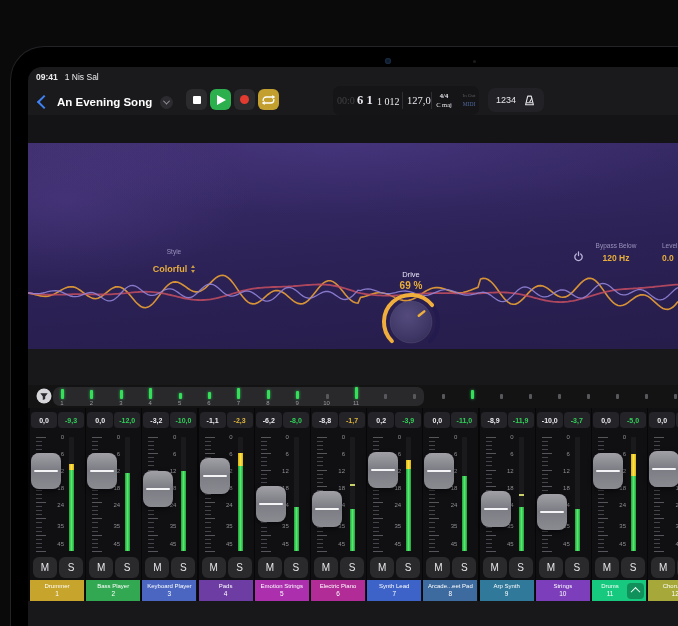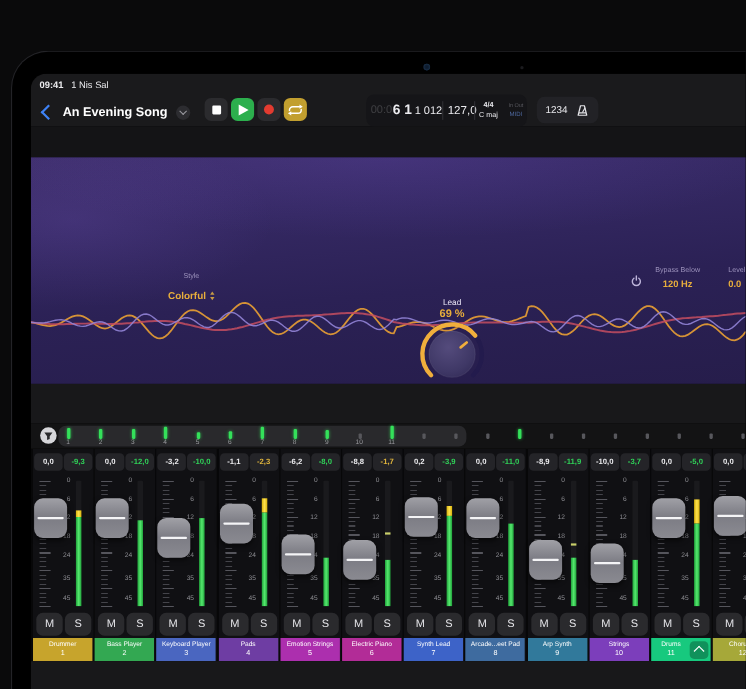--- a/index.html
+++ b/index.html
@@ -21,21 +21,21 @@
   .tchev{width:13px;height:13px;border-radius:50%;background:#2C2C30;display:flex;align-items:center;justify-content:center;}
   .chev-down{width:4px;height:4px;border-left:1.5px solid #98989E;border-bottom:1.5px solid #98989E;transform:rotate(-45deg) translate(1px,-1px);}
   .transport{left:158px;top:22px;display:flex;gap:3px;}
   .tbtn{width:21px;height:21px;border-radius:6px;background:#2B2B2E;display:flex;align-items:center;justify-content:center;}
   .tbtn.play{background:#2CAF4D;}
   .tbtn.cycle{background:#C29F2F;}
   .stop-sq{width:8px;height:8px;background:#fff;border-radius:1px;}
   .play-tri{width:0;height:0;border-left:9px solid #fff;border-top:5.5px solid transparent;border-bottom:5.5px solid transparent;margin-left:2px;}
   .rec-dot{width:9px;height:9px;border-radius:50%;background:#E33B30;}
   .lcd{left:305px;top:19px;width:146px;height:29px;background:#151518;border-radius:7px;}
-  .lcd span{position:absolute;color:#ECECF0;}
+  .lcd span{position:absolute;color:#ECECF0;font-family:Liberation Serif, serif;}
   .lcd .ghost{left:4px;top:9px;font-size:10px;opacity:.18;}
   .lcd .bar{left:24px;top:7px;font-size:12.5px;font-weight:bold;}
   .lcd .tick{left:44px;top:10px;font-size:10px;}
   .lcd .sep{position:absolute;width:1px;top:6px;height:17px;background:#2E2E34;}
   .lcd .tempo{left:74px;top:9px;font-size:10.5px;}
   .lcd .sig1{left:101px;top:6px;width:20px;text-align:center;font-size:6.5px;font-weight:bold;}
   .lcd .sig2{left:101px;top:15px;width:20px;text-align:center;font-size:6.5px;}
   .lcd .io{left:126px;top:7px;width:20px;text-align:center;font-size:5px;color:#8a8a92;opacity:.55;}
   .lcd .midi{left:126px;top:15px;width:20px;text-align:center;font-size:5.5px;color:#5F82C9;opacity:.75;}
   .count-pill{left:460px;top:21px;width:56px;height:24px;background:#222226;border-radius:7px;display:flex;align-items:center;justify-content:space-between;padding:0 8px;box-sizing:border-box;}
@@ -212,21 +212,21 @@
         <svg width="11" height="11" viewBox="0 0 12 12">
             <path d="M3.6 3.2a4 4 0 1 0 4.8 0" fill="none" stroke="currentColor" stroke-width="1.4" stroke-linecap="round"></path>
             <line x1="6" y1="1" x2="6" y2="5" stroke="currentColor" stroke-width="1.4" stroke-linecap="round"></line>
           </svg>
       </span>
       <span class="byp-lab fld-lab ab">Bypass Below</span>
       <span class="byp-val gold ab">120 Hz</span>
       <span class="lvl-lab fld-lab ab">Level</span>
       <span class="lvl-val gold ab">0.0</span>
 
-      <span class="drive-lab ab">Lead</span>
+      <span class="drive-lab ab">Drive</span>
       <span class="drive-val gold ab">69 %</span>
       <svg id="knob-svg" class="ab" width="64" height="64" viewBox="0 0 64 64">
         <defs>
           <radialGradient id="kg" cx="42%" cy="35%" r="75%">
             <stop offset="0%" stop-color="#544B7C"></stop>
               <stop offset="70%" stop-color="#3F3866"></stop>
               <stop offset="100%" stop-color="#332C58"></stop>
           </radialGradient>
         </defs>
         <path id="knob-arc-bg" fill="none" stroke="#231B4D" stroke-width="4" stroke-linecap="round" d="M12.91 51.09 A27 27 0 1 1 51.09 51.09"></path>

